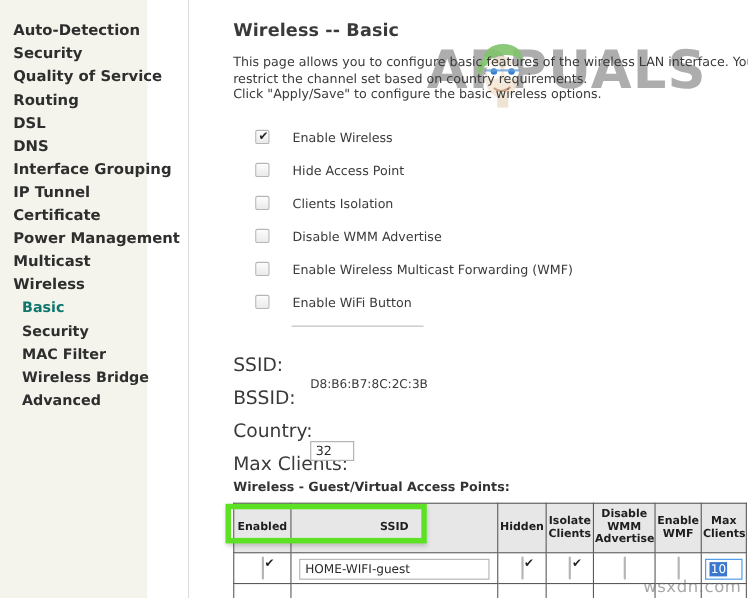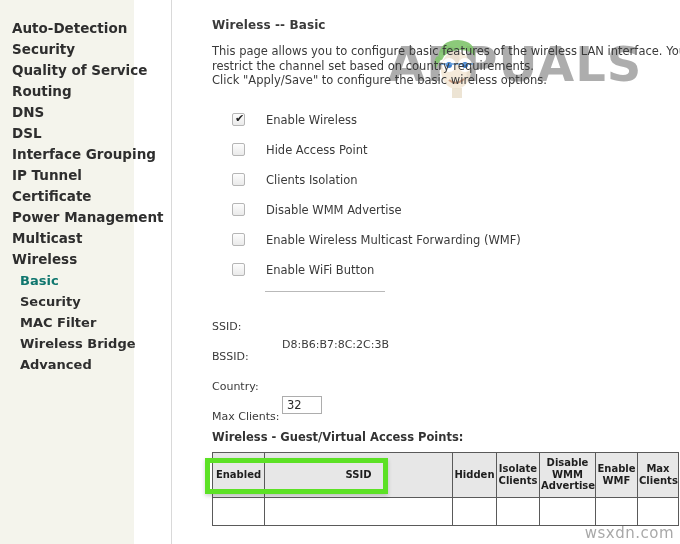--- a/index.html
+++ b/index.html
@@ -62,21 +62,21 @@
   #content {
     position: absolute;
     left: 172px; top: 0;
     width: 508px; height: 544px;
     background: #ffffff;
     overflow: hidden;
   }
   #content-pad { padding: 18px 0 0 40px; }
 
   .page-title {
-    font-size: 12px;
+    font-size: 16px;
     font-weight: bold;
     color: #3a3a3a;
     margin: 0 0 12px 0;
     letter-spacing: .1px;
   }
   .page-desc {
     font-size: 11.5px;
     color: #3a3a3a;
     line-height: 14.5px;
     white-space: nowrap;
@@ -128,21 +128,21 @@
 
   
   .field-row {
     display: flex;
     align-items: center;
     height: 30px;
   }
   .field-label {
     width: 70px;
     flex: none;
-    font-size: 11px;
+    font-size: 17px;
     color: #3a3a3a;
     white-space: nowrap;
     margin-top: 24px;
   }
   .text-input {
     height: 18px;
     border: 1px solid #adadad;
     background: #ffffff;
     font-family: "DejaVu Sans", "Liberation Sans", sans-serif;
     font-size: 11.5px;
@@ -295,22 +295,22 @@
 <body>
 
 <div id="page">
 
   <div id="sidebar">
     <div id="sidebar-inner">
         <div class="nav-item">Auto-Detection</div>
         <div class="nav-item">Security</div>
         <div class="nav-item">Quality of Service</div>
         <div class="nav-item">Routing</div>
+        <div class="nav-item">DSL</div>
         <div class="nav-item">DNS</div>
-        <div class="nav-item">DSL</div>
         <div class="nav-item">Interface Grouping</div>
         <div class="nav-item">IP Tunnel</div>
         <div class="nav-item">Certificate</div>
         <div class="nav-item">Power Management</div>
         <div class="nav-item">Multicast</div>
         <div class="nav-item">Wireless</div>
         <div class="nav-item sub active">Basic</div>
         <div class="nav-item sub">Security</div>
         <div class="nav-item sub">MAC Filter</div>
         <div class="nav-item sub">Wireless Bridge</div>
@@ -402,20 +402,29 @@
             <th>SSID</th>
             <th>Hidden</th>
             <th>Isolate Clients</th>
             <th>Disable WMM Advertise</th>
             <th>Enable WMF</th>
             <th>Max Clients</th>
           </tr>
         </thead>
         <tbody id="vap-body">
             <tr>
+              <td><span class="cbox checked"></span></td>
+              <td><input type="text" class="cell-input" value="HOME-WIFI-guest" style=""></td>
+              <td><span class="cbox checked"></span></td>
+              <td><span class="cbox checked"></span></td>
+              <td><span class="cbox"></span></td>
+              <td><span class="cbox"></span></td>
+              <td><div class="cell-input num focused" style="display: inline-block; text-align: left; line-height: 17px;"><span class="sel-text">10</span></div></td>
+            </tr>
+            <tr>
               <td></td>
               <td></td>
               <td></td>
               <td></td>
               <td></td>
               <td></td>
               <td></td>
             </tr>
           </tbody>
       </table>

